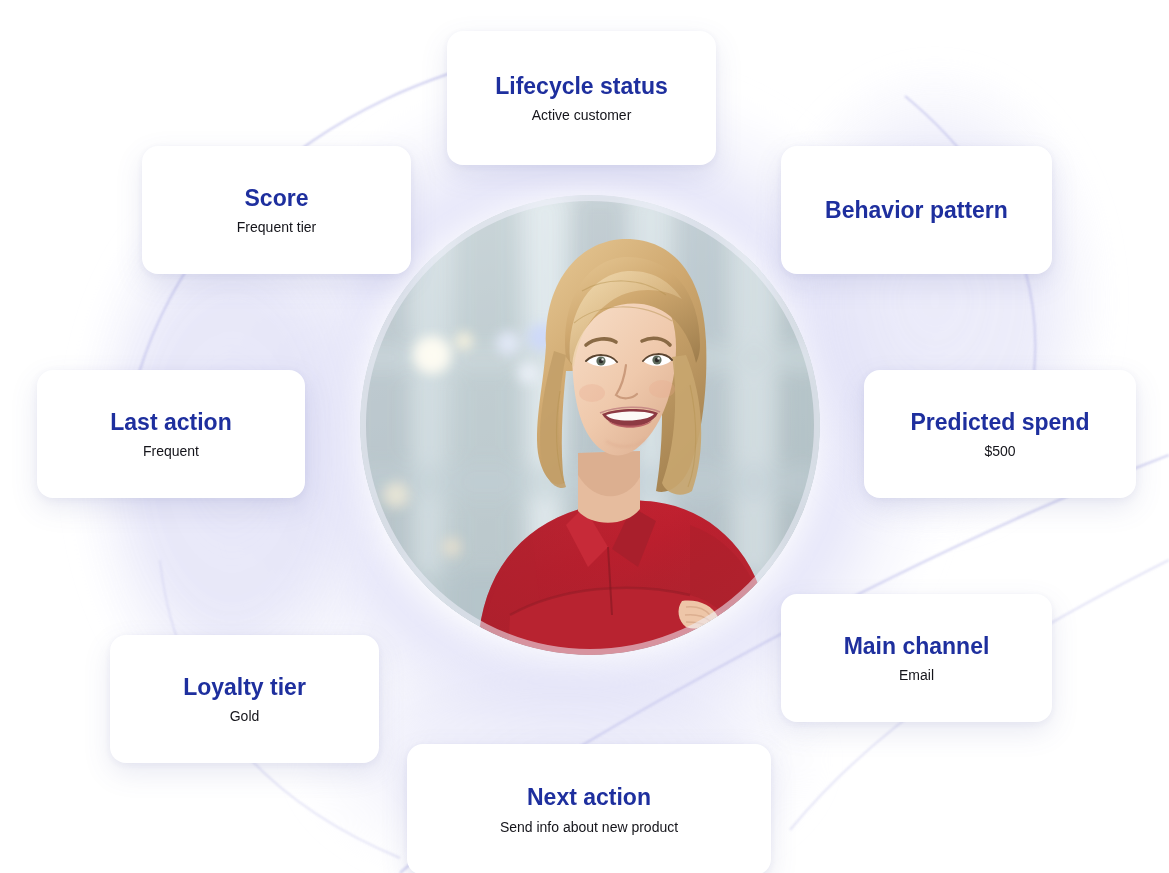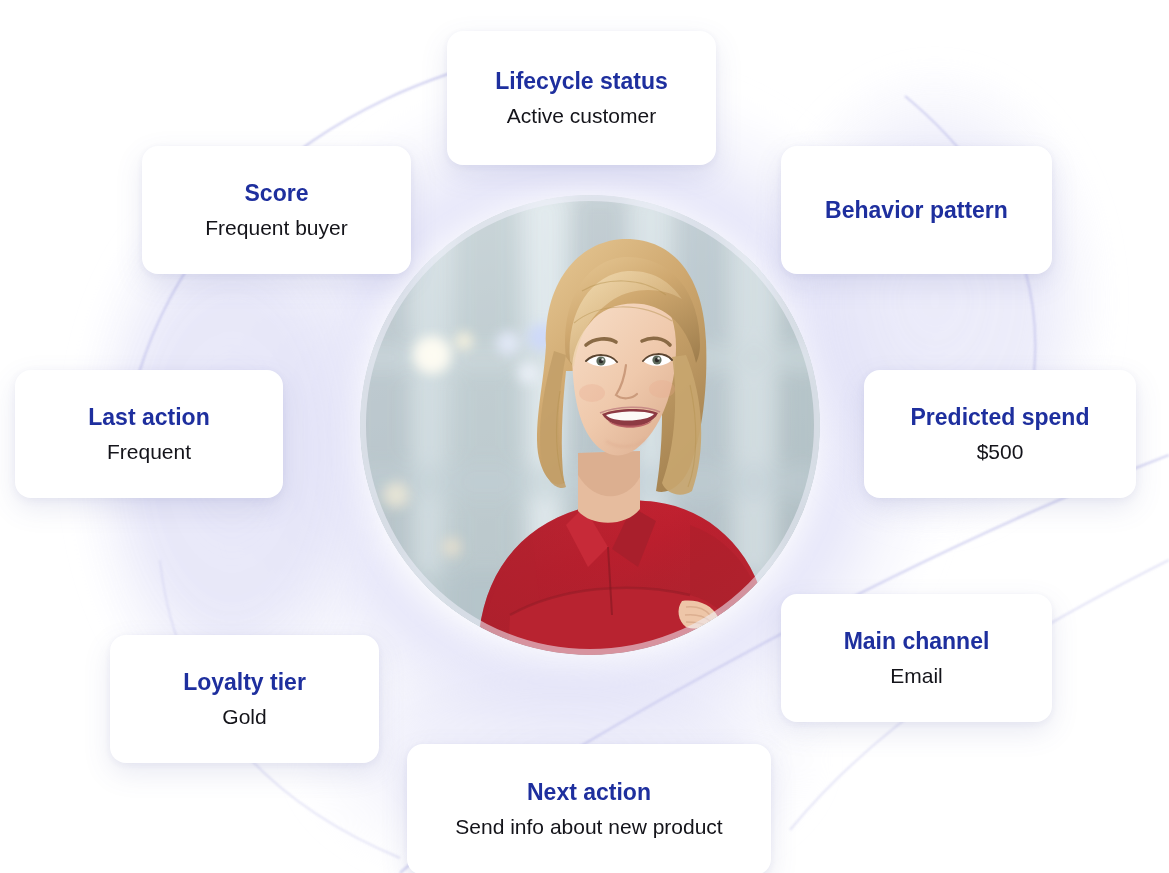--- a/index.html
+++ b/index.html
@@ -68,34 +68,34 @@
   }
   .card-title {
     font-size: 23px;
     font-weight: bold;
     color: #1e2f9e;
     line-height: 1.25;
     text-align: center;
     white-space: nowrap;
   }
   .card-value {
-    font-size: 21px;
+    font-size: 14px;
     font-weight: normal;
     color: #14141a;
     line-height: 1.3;
     text-align: center;
     margin-top: 6px;
     white-space: nowrap;
   }
 
   
   .card-lifecycle      { left: 447px; top: 31px;  width: 269px; height: 134px; }
   .card-score          { left: 110px; top: 146px; width: 269px; height: 128px; margin-left: 32px; }
   .card-behavior       { left: 781px; top: 146px; width: 271px; height: 128px; }
-  .card-last-action    { left: 15px;  top: 370px; width: 268px; height: 128px; }
+  .card-last-action    { left: 37px;  top: 370px; width: 268px; height: 128px; }
   .card-predicted      { left: 864px; top: 370px; width: 272px; height: 128px; }
   .card-loyalty        { left: 110px; top: 594px; width: 269px; height: 128px; margin-top: 41px; }
   .card-main-channel   { left: 781px; top: 594px; width: 271px; height: 128px; }
   .card-next-action    { left: 407px; top: 744px; width: 364px; height: 131px; }
 </style>
 </head>
 <body>
 
 <div class="stage">
 
@@ -347,21 +347,21 @@
     </svg>
   </div>
 
   <div class="card card-lifecycle">
     <div class="card-title">Lifecycle status</div>
     <div class="card-value">Active customer</div>
   </div>
 
   <div class="card card-score">
     <div class="card-title">Score</div>
-    <div class="card-value">Frequent buyer</div>
+    <div class="card-value">Frequent tier</div>
   </div>
 
   <div class="card card-behavior">
     <div class="card-title">Behavior pattern</div>
   </div>
 
   <div class="card card-last-action">
     <div class="card-title">Last action</div>
     <div class="card-value">Frequent</div>
   </div>

